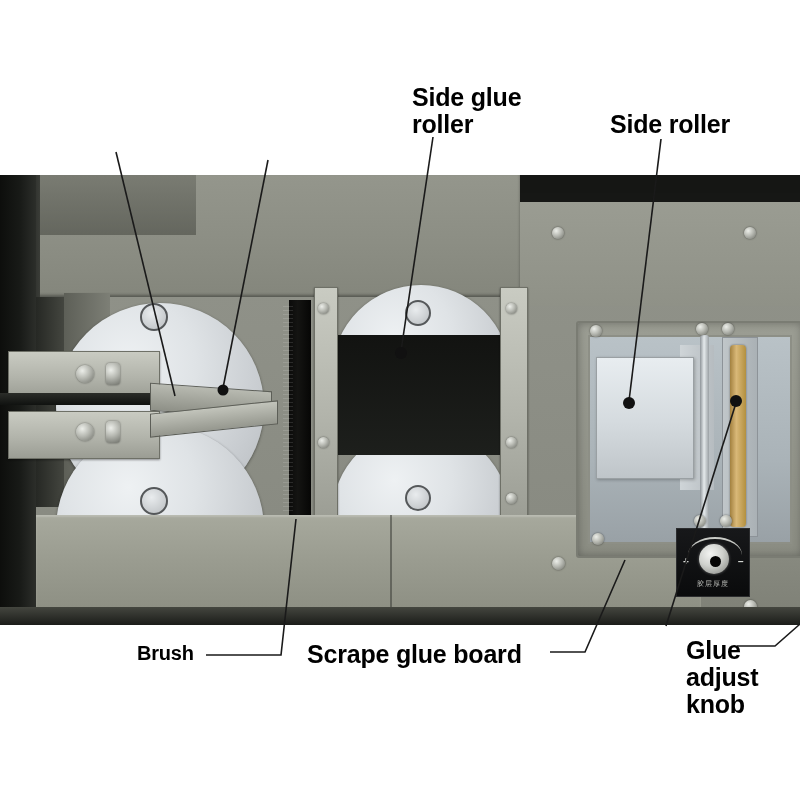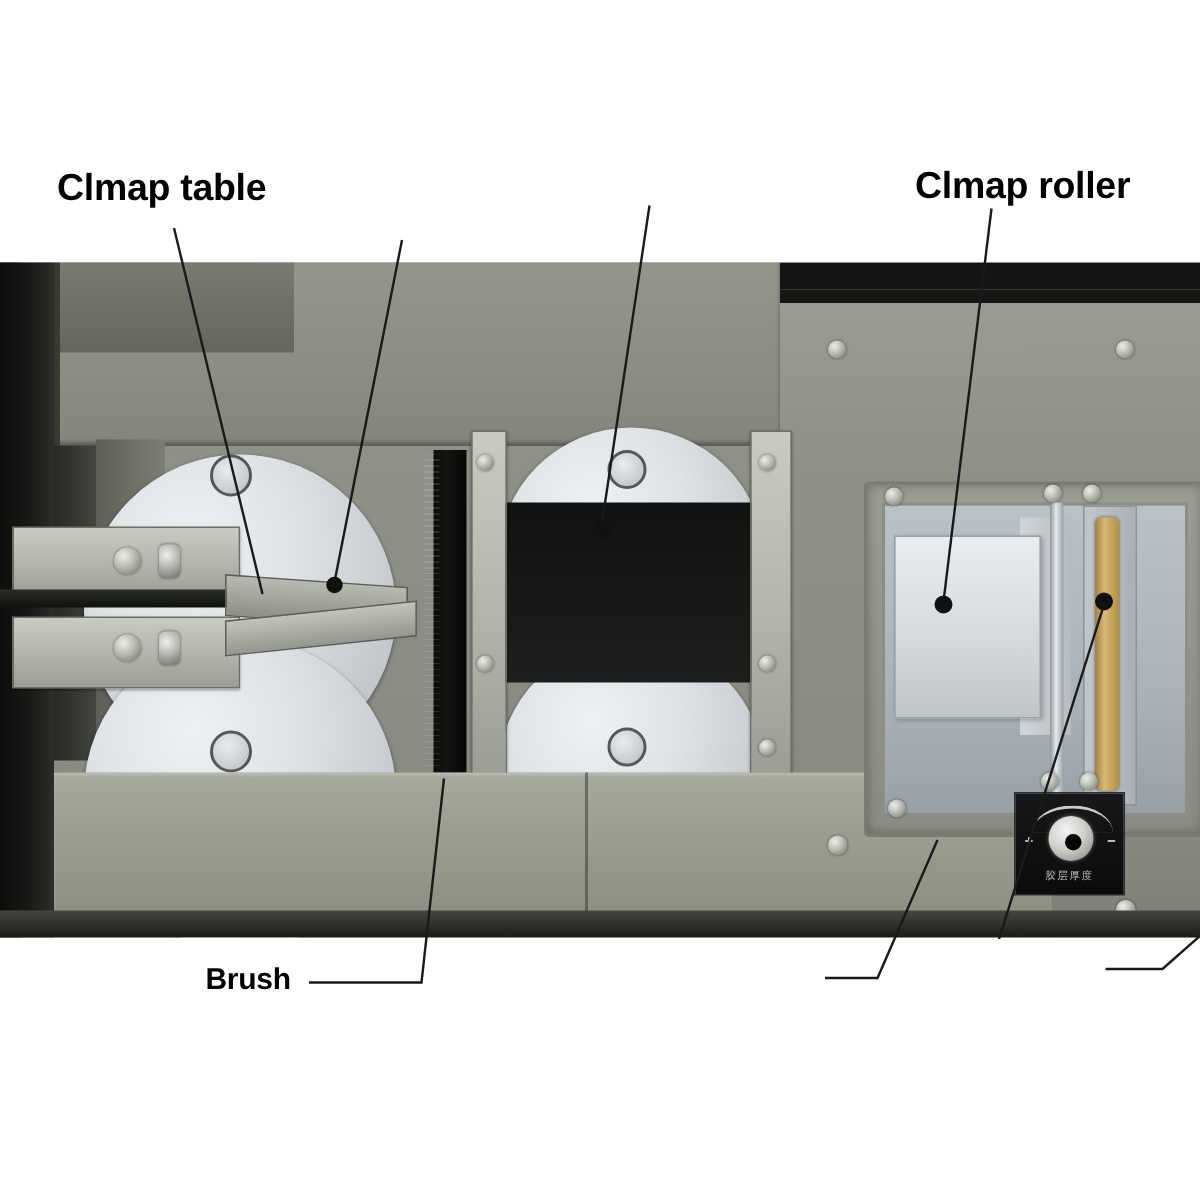--- a/index.html
+++ b/index.html
@@ -298,17 +298,21 @@
       <polyline points="736,403 666,626"></polyline>
     </g>
     <g fill="#111">
       <circle cx="223" cy="390" r="5.5"></circle>
       <circle cx="401" cy="353" r="6"></circle>
       <circle cx="629" cy="403" r="6"></circle>
       <circle cx="736" cy="401" r="6"></circle>
     </g>
   </svg>
 
-  <div class="lbl" style="left:38px;top:112px;font-size:25px;">Clmap table</div>
-  <div class="lbl" style="left:610px;top:111px;font-size:25px;">Clmap roller</div>
+  <div class="lbl" style="left:412px;top:84px;font-size:25px;">Side glue
+roller</div>
+  <div class="lbl" style="left:610px;top:111px;font-size:25px;">Side roller</div>
   <div class="lbl" style="left:137px;top:643px;font-size:20px;">Brush</div>
+  <div class="lbl" style="left:307px;top:641px;font-size:25px;">Scrape glue board</div>
+  <div class="lbl" style="left:686px;top:637px;font-size:25px;">Glue
+adjust knob</div>
 
 </div>
 
 </body></html>

